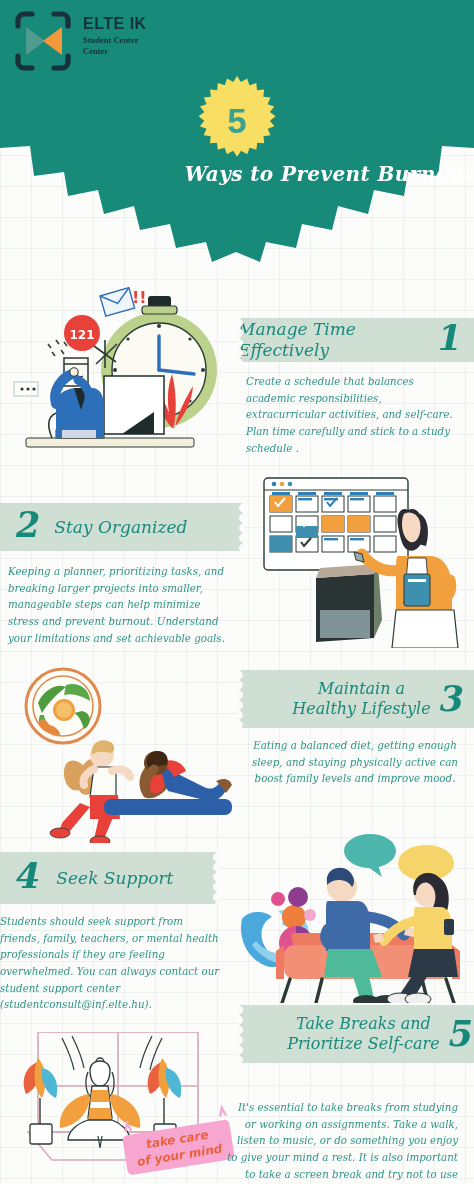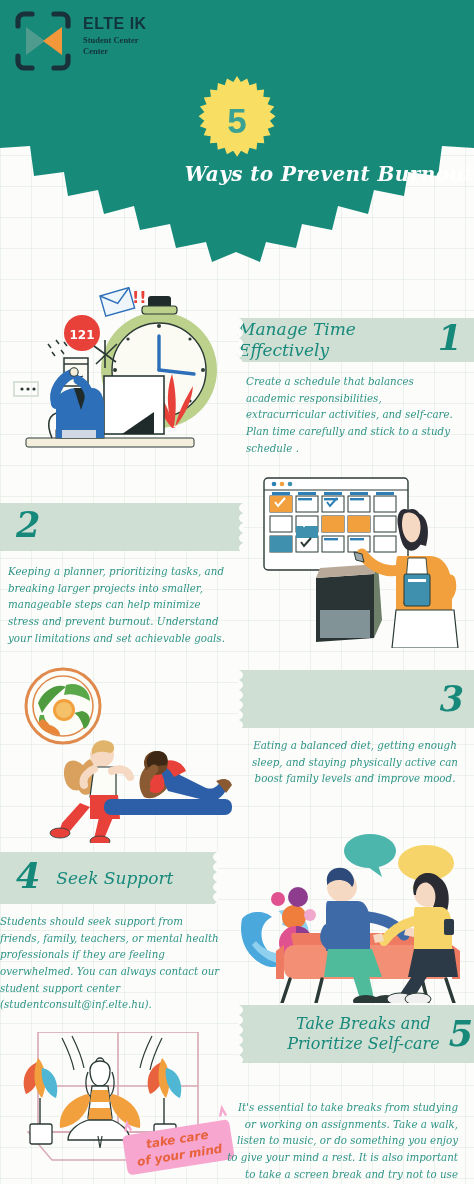--- a/index.html
+++ b/index.html
@@ -289,20 +289,21 @@
       <path d="M192,110 C196,126 182,136 168,134" fill="none" stroke="#f2a03d" stroke-width="11" stroke-linecap="round"></path>
       <rect x="146" y="104" width="26" height="32" rx="2" fill="#3f8fae" stroke="#2b3a36" stroke-width="1"></rect>
       <rect x="150" y="109" width="18" height="3" fill="#fff"></rect>
       <path d="M138,140 L196,140 L200,178 L134,178 Z" fill="#fff" stroke="#2b3a36" stroke-width="1.2"></path>
     </svg>
   </div>
 
   <div class="banner left-block" style="left:0px; top:503px; width:244px; height:48px;">
     <div class="scallop right"></div>
     <div class="banner-num" style="margin-right:14px; margin-bottom:4px;">2</div>
+    <div class="banner-title">Stay Organized</div>
   </div>
   <div class="body-copy ta-left" style="left:8px; top:563px; width:222px;">Keeping a planner, prioritizing tasks, and breaking larger projects into smaller, manageable steps can help minimize stress and prevent burnout. Understand your limitations and set achievable goals.</div>
 
   <div class="illo" style="left:4px; top:663px; width:230px; height:180px;">
     <svg viewBox="0 0 230 180" width="230" height="180">
 
       <circle cx="59" cy="43" r="37" fill="#fdfdf8" stroke="#e08a4e" stroke-width="3"></circle>
       <circle cx="59" cy="43" r="30" fill="#fdfdf8" stroke="#e08a4e" stroke-width="1.6"></circle>
       <path d="M34,40 C40,26 54,20 62,24 C52,32 44,40 38,50 Z" fill="#4f9c3f"></path>
       <path d="M62,22 C74,18 86,26 86,38 C76,32 68,30 60,32 Z" fill="#5aa84a"></path>
@@ -334,20 +335,24 @@
       <path d="M146,102 C140,108 140,120 146,128 C150,132 158,130 160,124 C162,116 156,106 150,102 Z" fill="#e8413a"></path>
       <circle cx="152" cy="100" r="12" fill="#6e4523"></circle>
       <path d="M144,104 C140,96 146,88 154,88 C162,88 166,96 162,102 Z" fill="#3e2714"></path>
       <path d="M150,106 C144,112 140,118 142,124" fill="none" stroke="#8a5a32" stroke-width="9" stroke-linecap="round"></path>
       <path d="M212,118 C220,114 226,116 228,122 L222,130 C218,124 214,120 212,118 Z" fill="#8a5a32"></path>
     </svg>
   </div>
 
   <div class="banner right-block" style="left:238px; top:670px; width:236px; height:58px; padding-right:10px;">
     <div class="scallop left"></div>
+    <div class="banner-title two-line">
+      <div>Maintain a</div>
+      <div>Healthy Lifestyle</div>
+    </div>
     <div class="banner-num" style="margin-left:9px;">3</div>
   </div>
   <div class="body-copy ta-center" style="left:243px; top:737px; width:224px;">Eating a balanced diet, getting enough sleep, and staying physically active can boost family levels and improve mood.</div>
 
   <div class="illo" style="left:232px; top:833px; width:242px; height:170px;">
     <svg viewBox="0 0 242 170" width="242" height="170">
 
       <path d="M10,86 C6,104 14,124 32,132 C40,136 48,134 50,128 C40,124 32,116 30,106 C28,96 32,88 40,84 C34,78 18,76 10,86 Z" fill="#4aa8dd"></path>
       <path d="M46,78 C60,74 72,82 76,94 C78,102 74,110 66,112 C66,102 60,94 50,92 C52,86 50,80 46,78 Z" fill="#8fd0ef"></path>
       <path d="M20,112 C30,126 46,134 60,130 L56,120 C44,122 32,118 24,108 Z" fill="#8fd0ef"></path>

